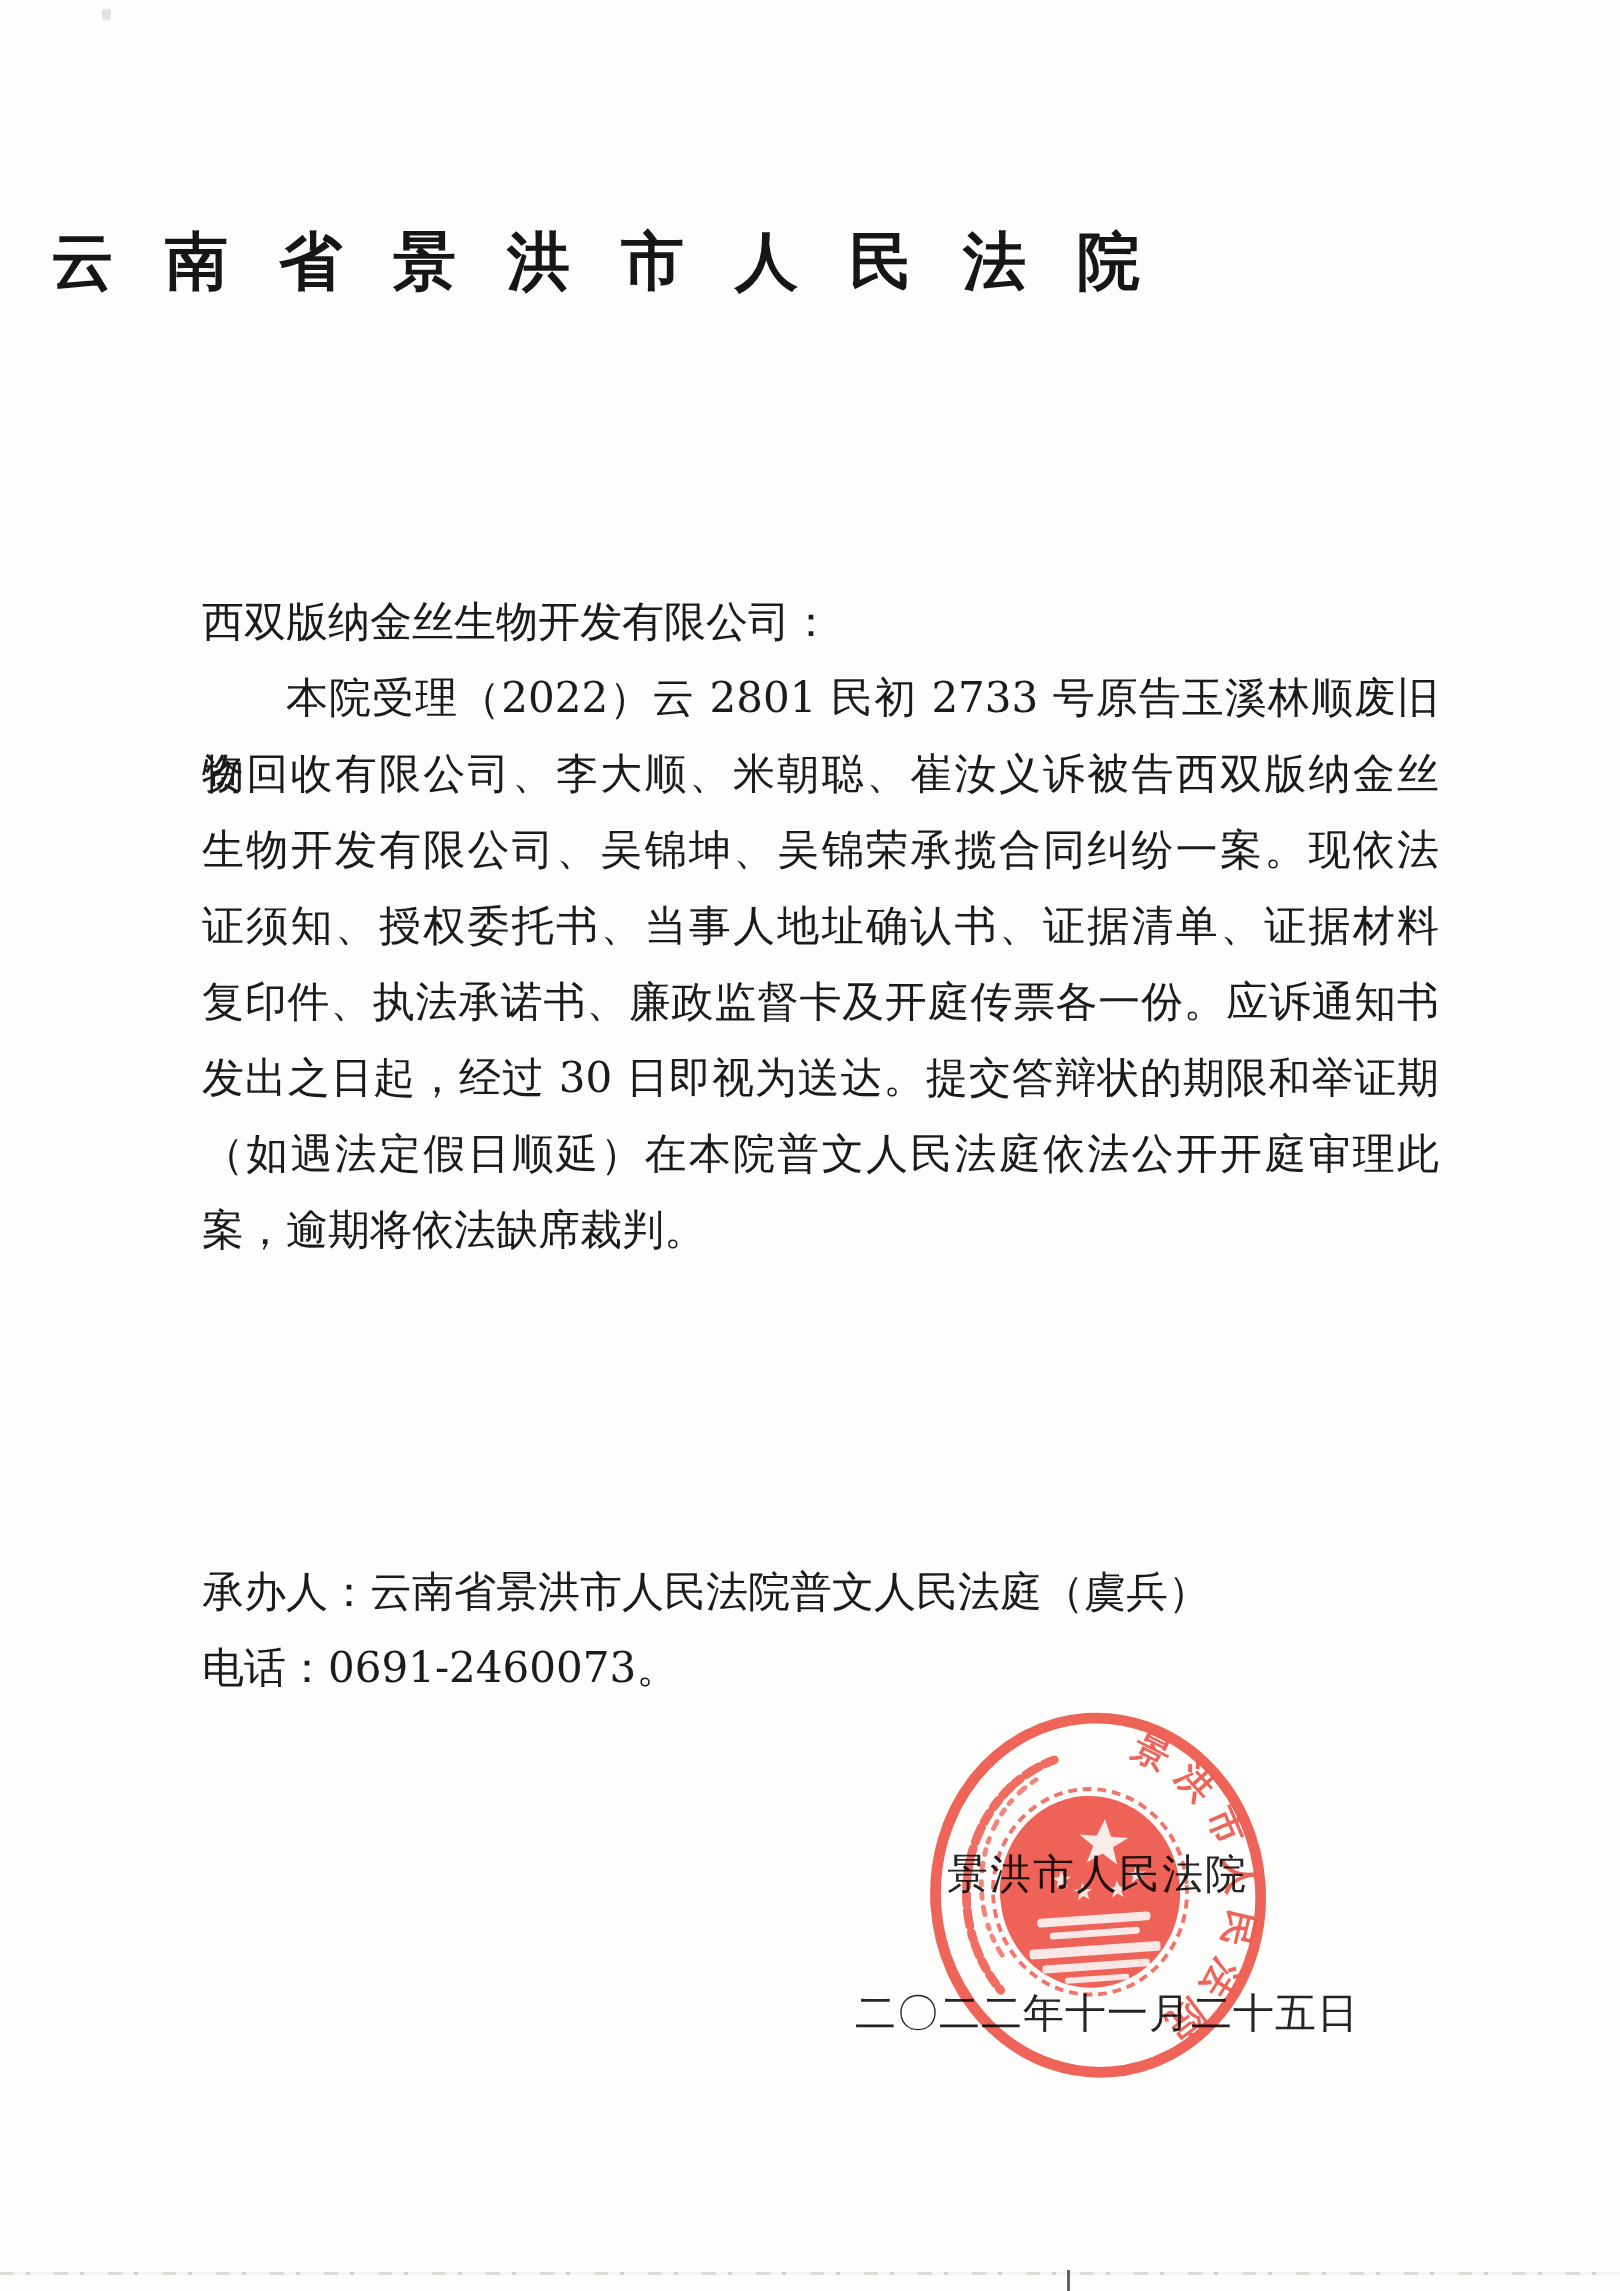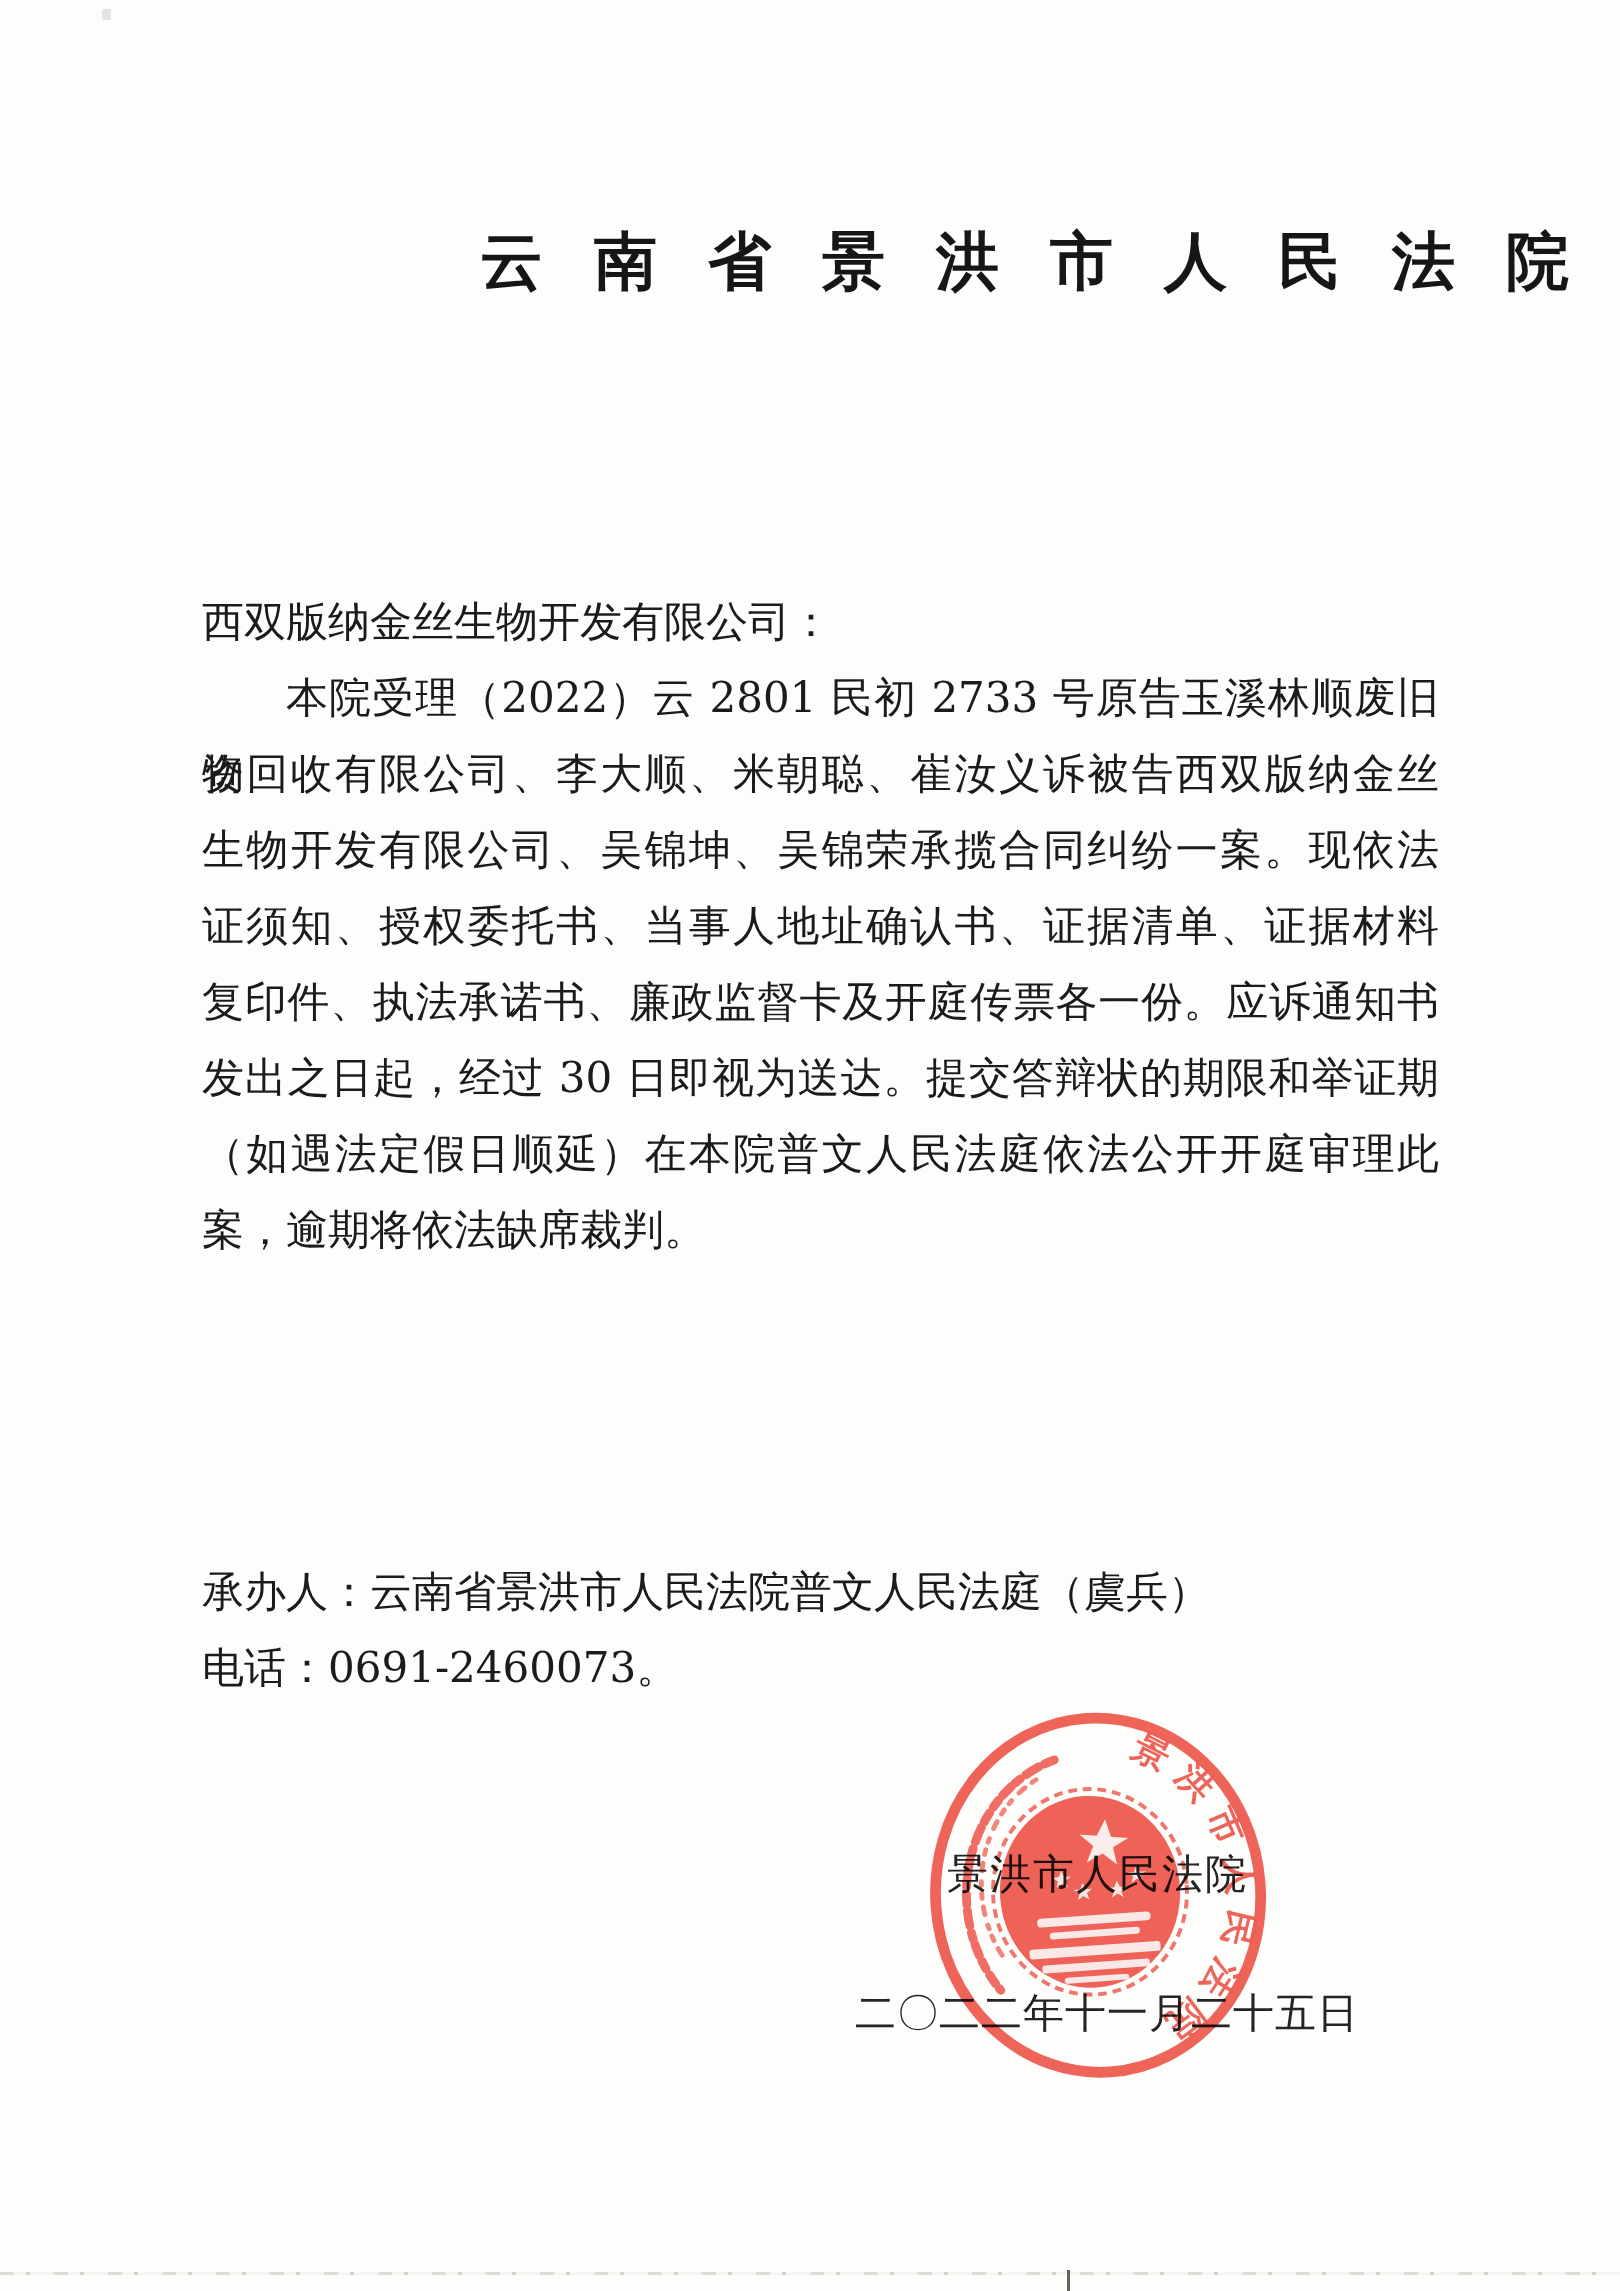--- a/index.html
+++ b/index.html
@@ -9,21 +9,21 @@
     position:relative;
     font-family:"DejaVu Serif","Liberation Serif",serif;
     color:#1c1c1c;
     overflow:hidden;
   }
   .page{position:absolute;inset:0;background:#fdfdfc;}
 
   
   .court-title{
     position:absolute;top:227px;left:0;width:1620px;
-    text-align:right;
+    text-align:left;
     font-size:63px;font-weight:900;line-height:69px;
     letter-spacing:51px;padding-left:51px;box-sizing:border-box;
     color:#161616;
   }
   .notice-title{
     position:absolute;top:367px;left:0;width:1620px;
     text-align:center;
     font-size:94px;font-weight:900;line-height:110px;
     letter-spacing:157px;padding-left:157px;box-sizing:border-box;
     color:#131313;

